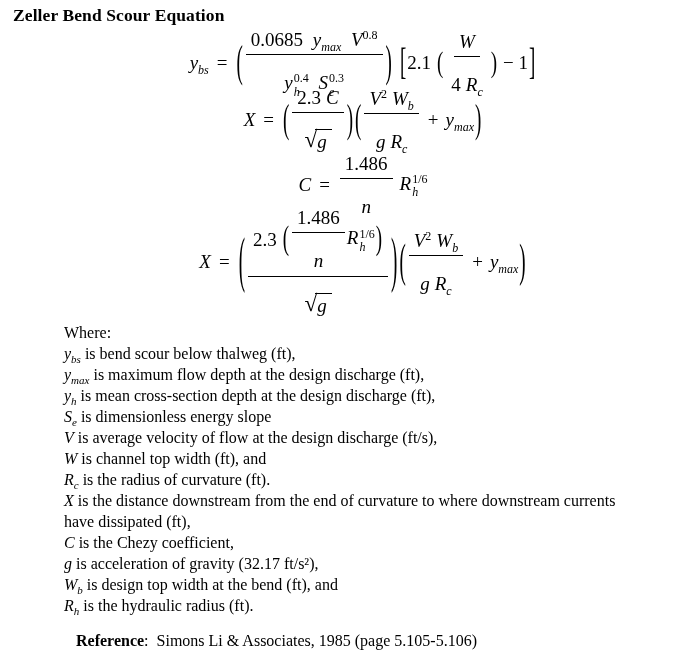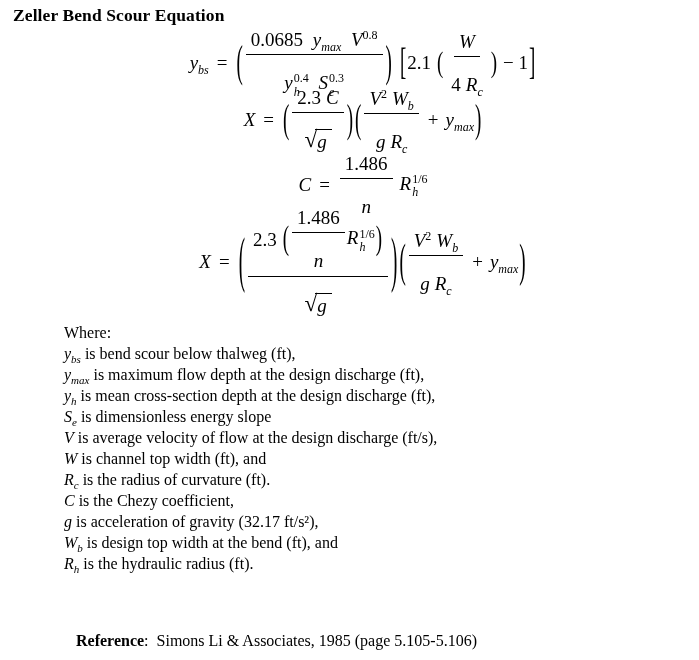--- a/index.html
+++ b/index.html
@@ -192,20 +192,21 @@
 
   <div class="where">
     <div class="w-line">Where:</div>
     <div class="w-line"><span class="it">y</span><sub>bs</sub><span> is bend scour below thalweg (ft),</span></div>
     <div class="w-line"><span class="it">y</span><sub>max</sub><span> is maximum flow depth at the design discharge (ft),</span></div>
     <div class="w-line"><span class="it">y</span><sub>h</sub><span> is mean cross-section depth at the design discharge (ft),</span></div>
     <div class="w-line"><span class="it">S</span><sub>e</sub><span> is dimensionless energy slope</span></div>
     <div class="w-line"><span class="it">V</span><span> is average velocity of flow at the design discharge (ft/s),</span></div>
     <div class="w-line"><span class="it">W</span><span> is channel top width (ft), and</span></div>
     <div class="w-line"><span class="it">R</span><sub>c</sub><span> is the radius of curvature (ft).</span></div>
+    <div class="w-line"><span class="it">X</span><span> is the distance downstream from the end of curvature to where downstream currents</span><br><span>have dissipated (ft),</span></div>
     <div class="w-line"><span class="it">C</span><span> is the Chezy coefficient,</span></div>
     <div class="w-line"><span class="it">g</span><span> is acceleration of gravity (32.17 ft/s²),</span></div>
     <div class="w-line"><span class="it">W</span><sub>b</sub><span> is design top width at the bend (ft), and</span></div>
     <div class="w-line"><span class="it">R</span><sub>h</sub><span> is the hydraulic radius (ft).</span></div>
   </div>
 
   <div class="reference">
     <span class="lbl">Reference</span><span class="rest">:  Simons Li &amp; Associates, 1985 (page 5.105-5.106)</span>
   </div>
 

